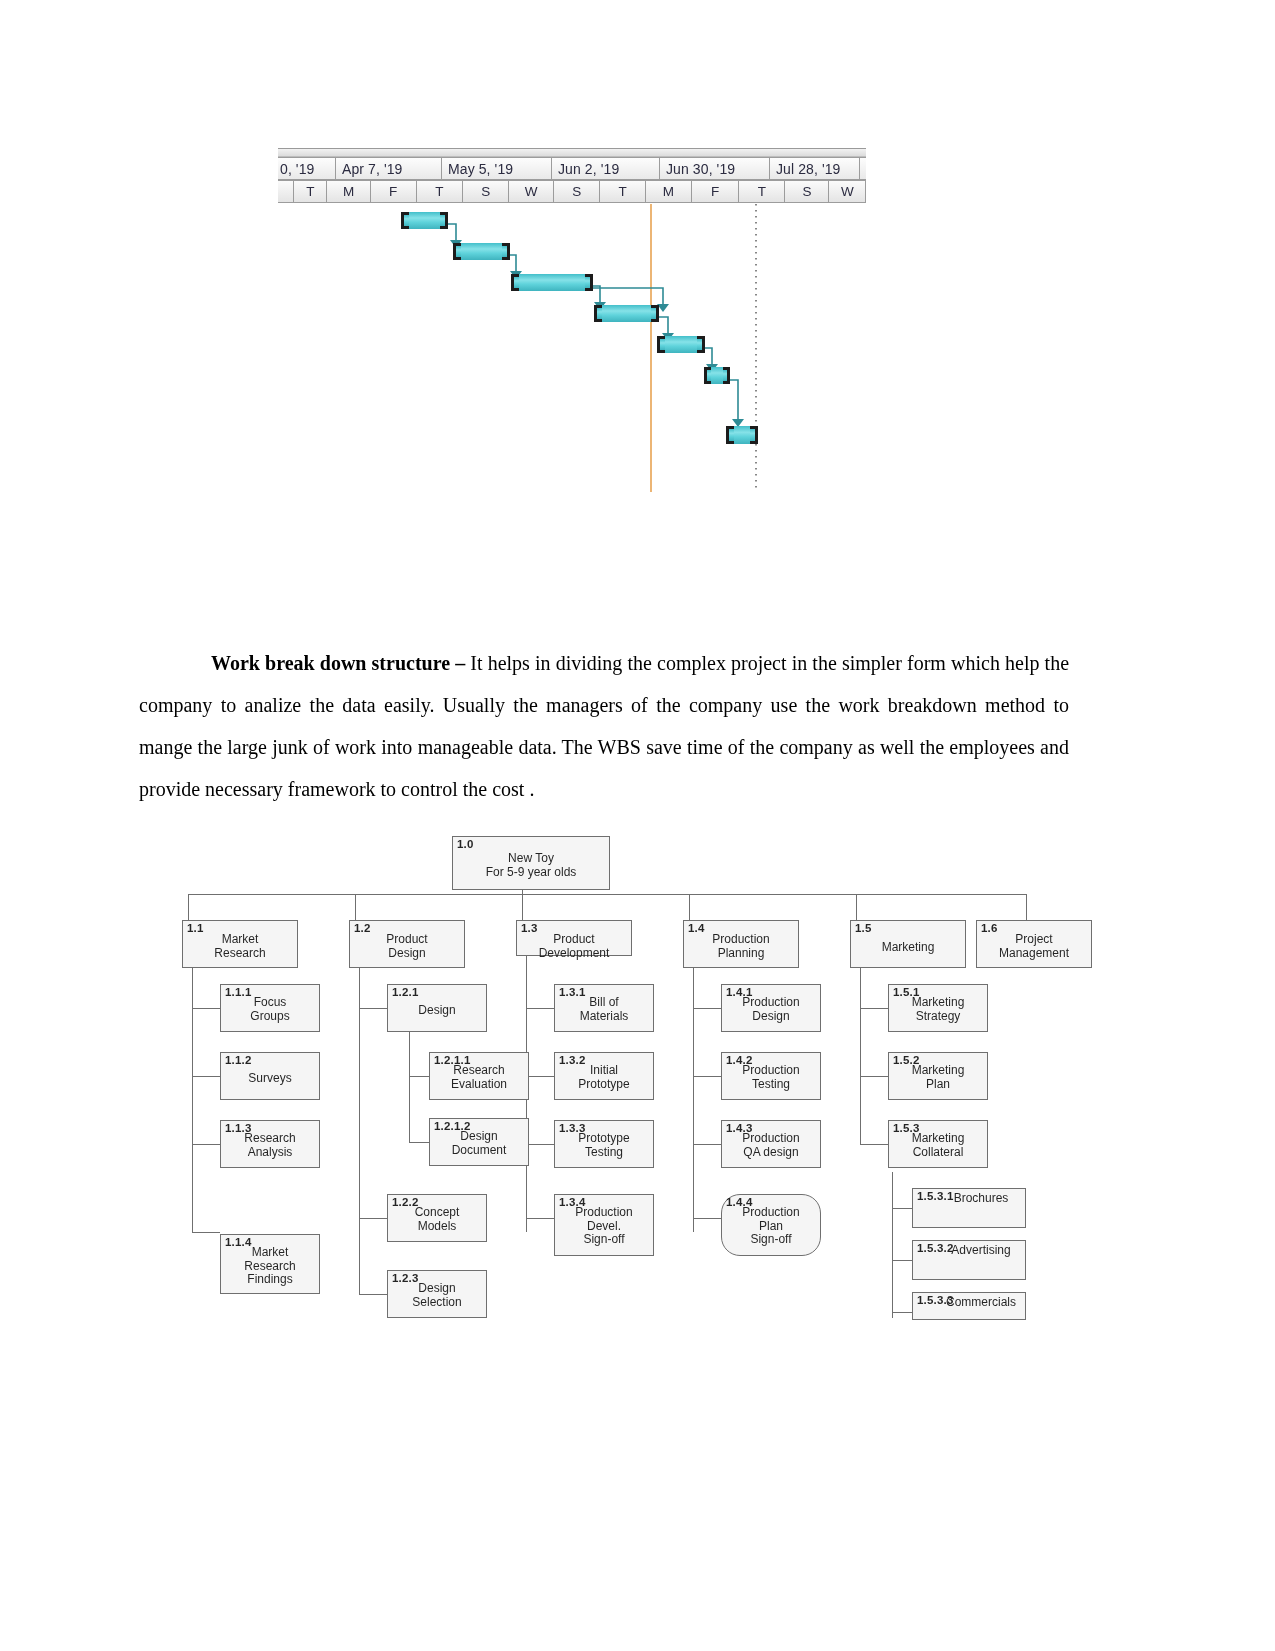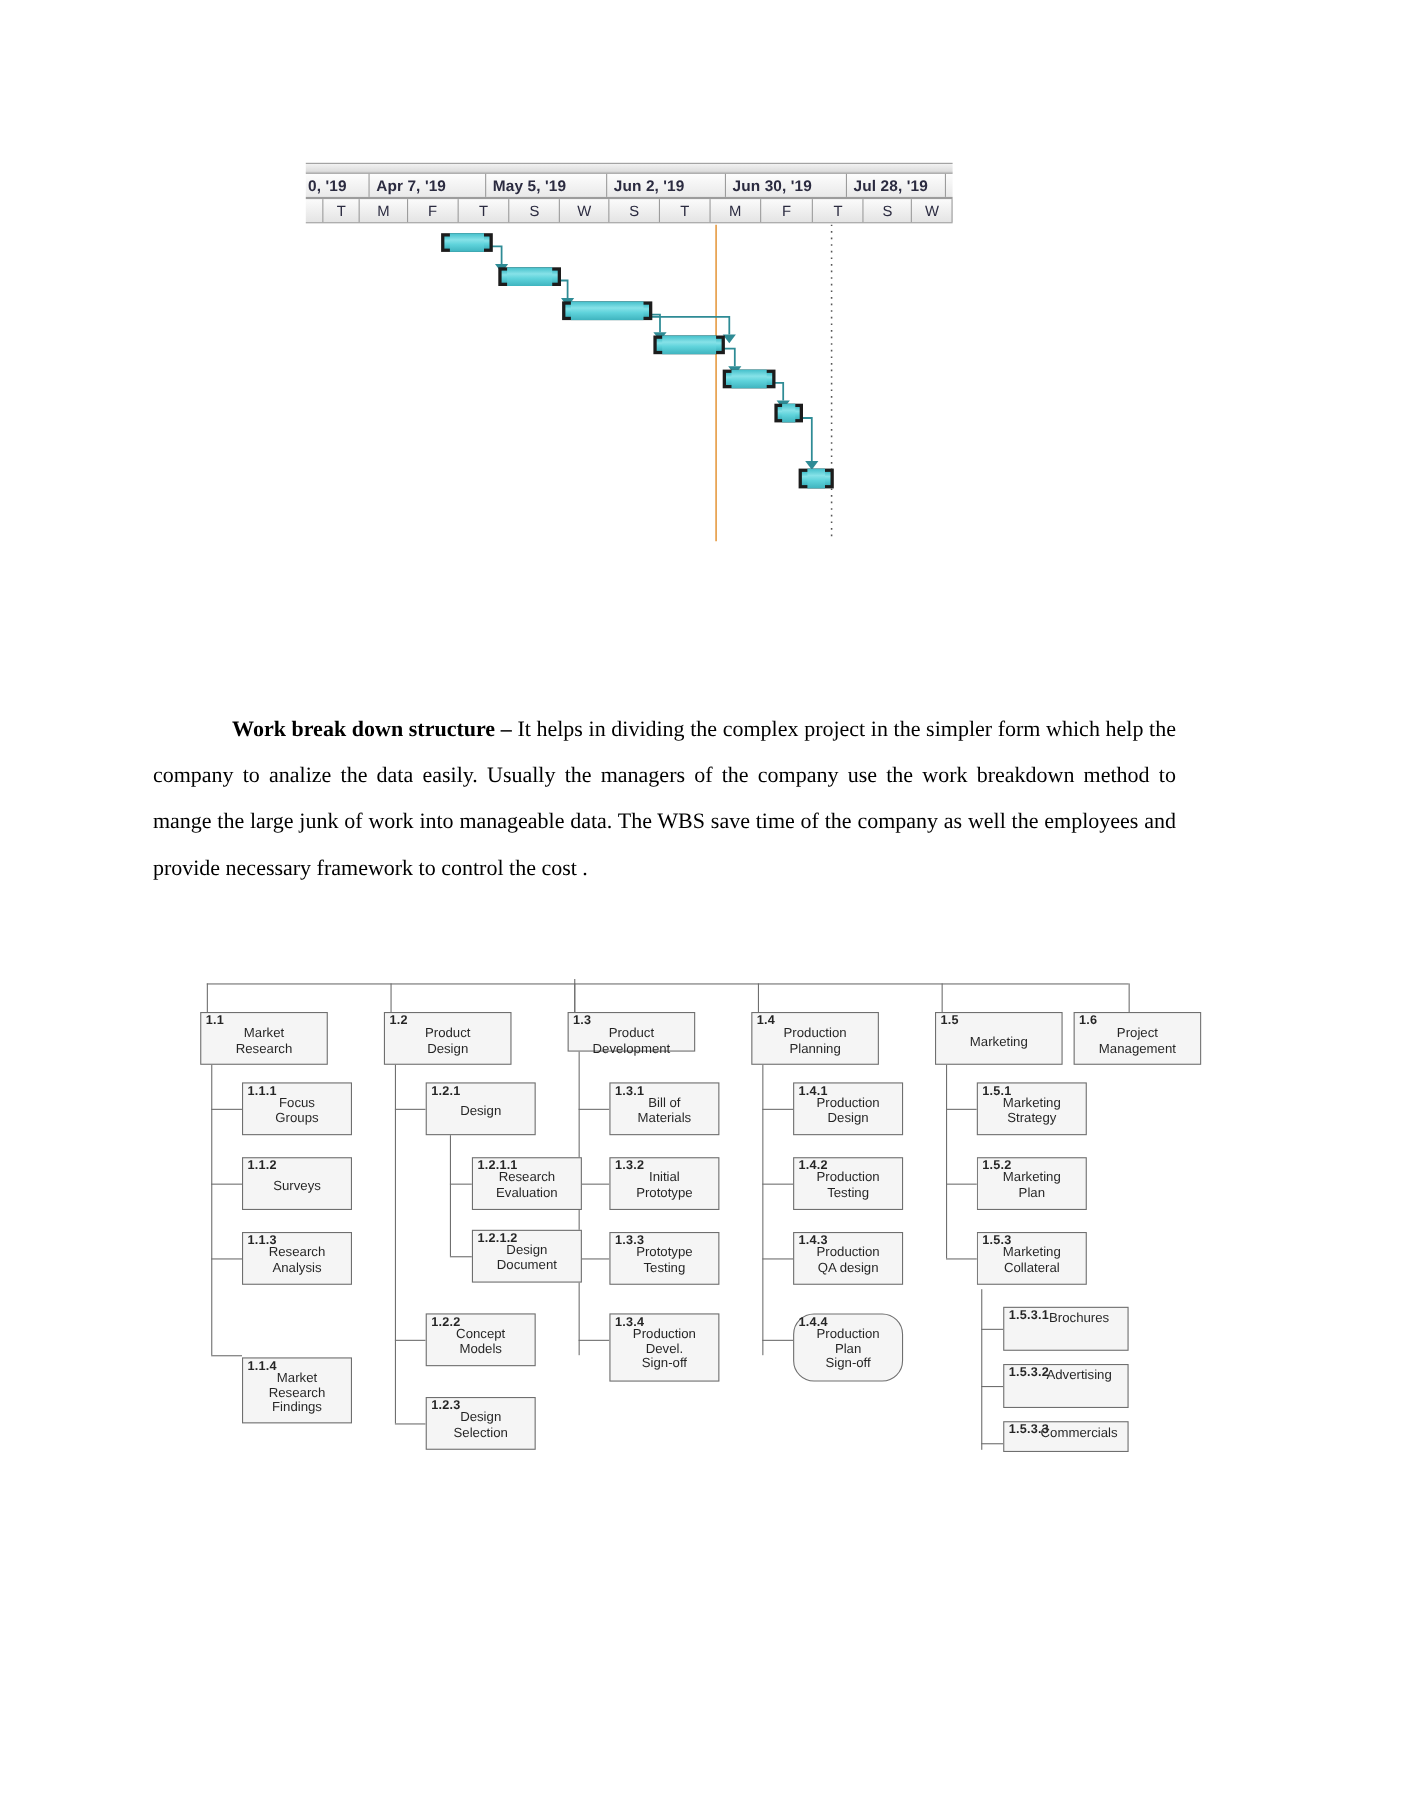--- a/index.html
+++ b/index.html
@@ -54,21 +54,21 @@
     box-sizing: border-box;
     border-right: 1px solid #9c9c9c;
     font-size: 14px;
     color: #2b2b40;
     display: flex;
     align-items: center;
     justify-content: center;
     white-space: nowrap;
     overflow: hidden;
   }
-  .tl-row.upper .tl-cell { justify-content: flex-start; padding-left: 6px; letter-spacing: .1px; font-weight: bold;}
+  .tl-row.upper .tl-cell { justify-content: flex-start; padding-left: 6px; letter-spacing: .1px;}
   .tl-row.upper .tl-cell.first { justify-content: flex-start; padding-left: 2px; }
   .tl-row.lower .tl-cell { font-size: 13.5px; }
 
   #gantt-canvas {
     position: absolute;
     left: 0;
     top: 56px;
     width: 588px;
     height: 334px;
   }
@@ -283,20 +283,27 @@
   <div class="wbs-line v" style="left:690px; top:126px; height:190px;"></div>
   <div class="wbs-line h" style="left:690px; top:180px; width:28px;"></div>
   <div class="wbs-line h" style="left:690px; top:248px; width:28px;"></div>
   <div class="wbs-line h" style="left:690px; top:316px; width:28px;"></div>
 
   <div class="wbs-line v" style="left:722px; top:344px; height:146px;"></div>
   <div class="wbs-line h" style="left:722px; top:380px; width:20px;"></div>
   <div class="wbs-line h" style="left:722px; top:432px; width:20px;"></div>
   <div class="wbs-line h" style="left:722px; top:484px; width:20px;"></div>
 
+  <div class="wbs-box" style="left:282px; top:8px; width:158px; height:54px;">
+    <span class="wbs-code">1.0</span>
+    <div class="wbs-title t-root">
+      <div>New Toy</div>
+      <div>For 5-9 year olds</div>
+    </div>
+  </div>
 
   <div class="wbs-box" style="left:12px; top:92px; width:116px; height:48px;">
     <span class="wbs-code">1.1</span>
     <div class="wbs-title t-1">
       <div>Market</div>
       <div>Research</div>
     </div>
   </div>
   <div class="wbs-box" style="left:179px; top:92px; width:116px; height:48px;">
     <span class="wbs-code">1.2</span>

